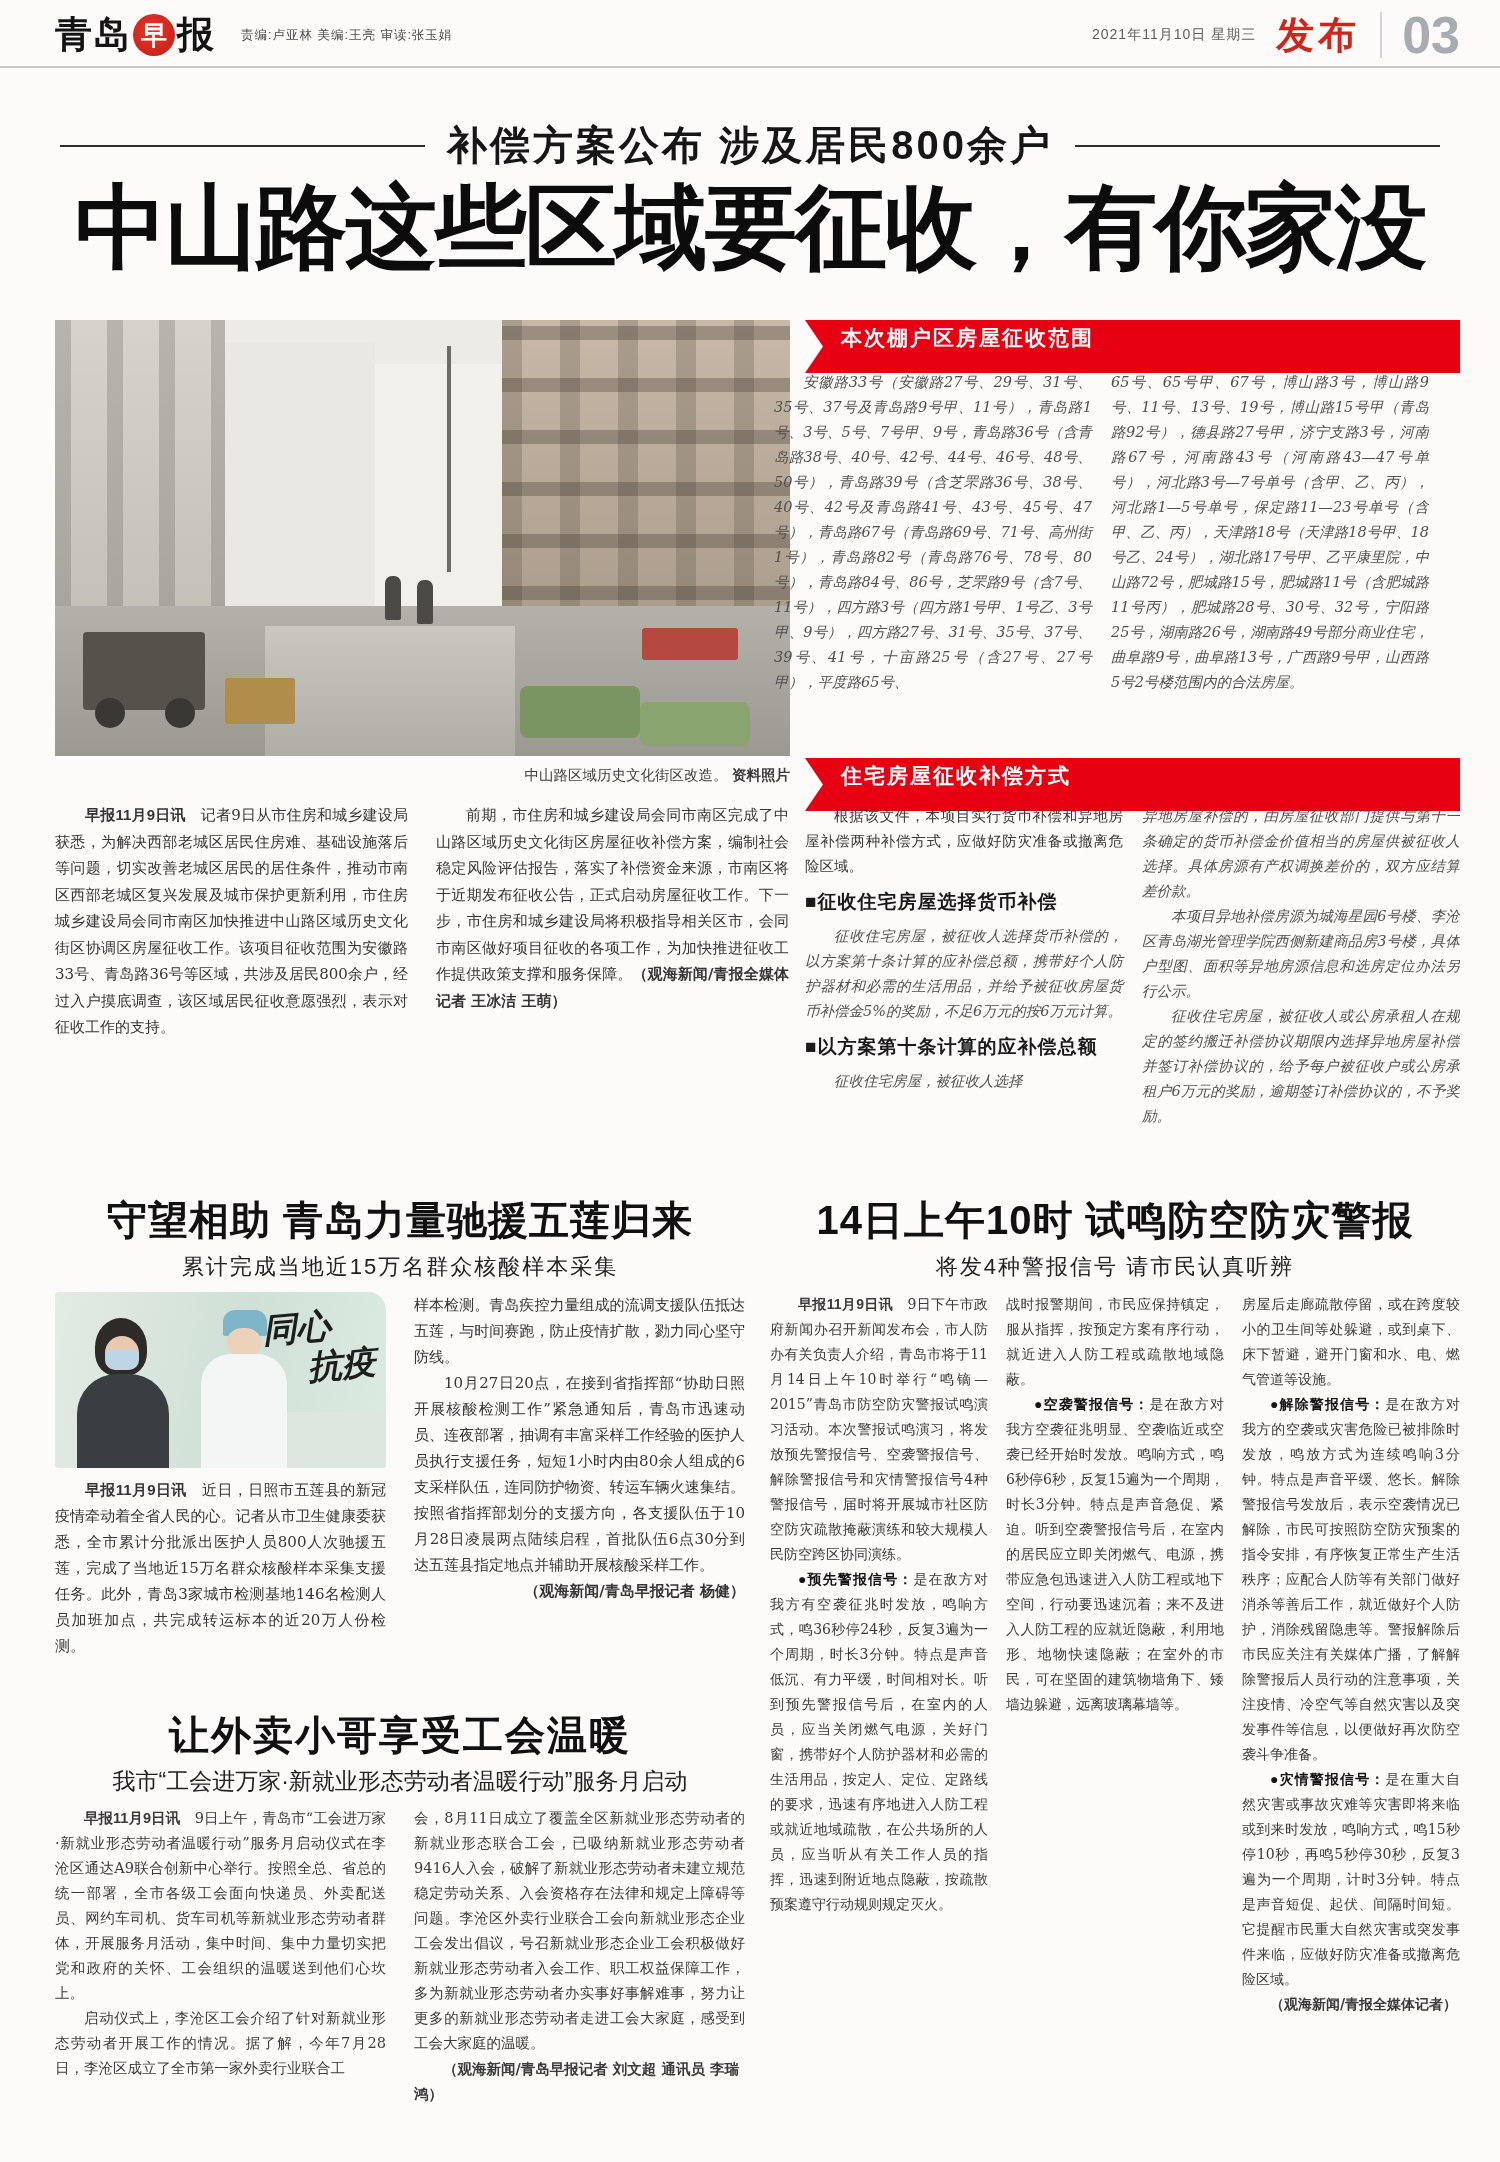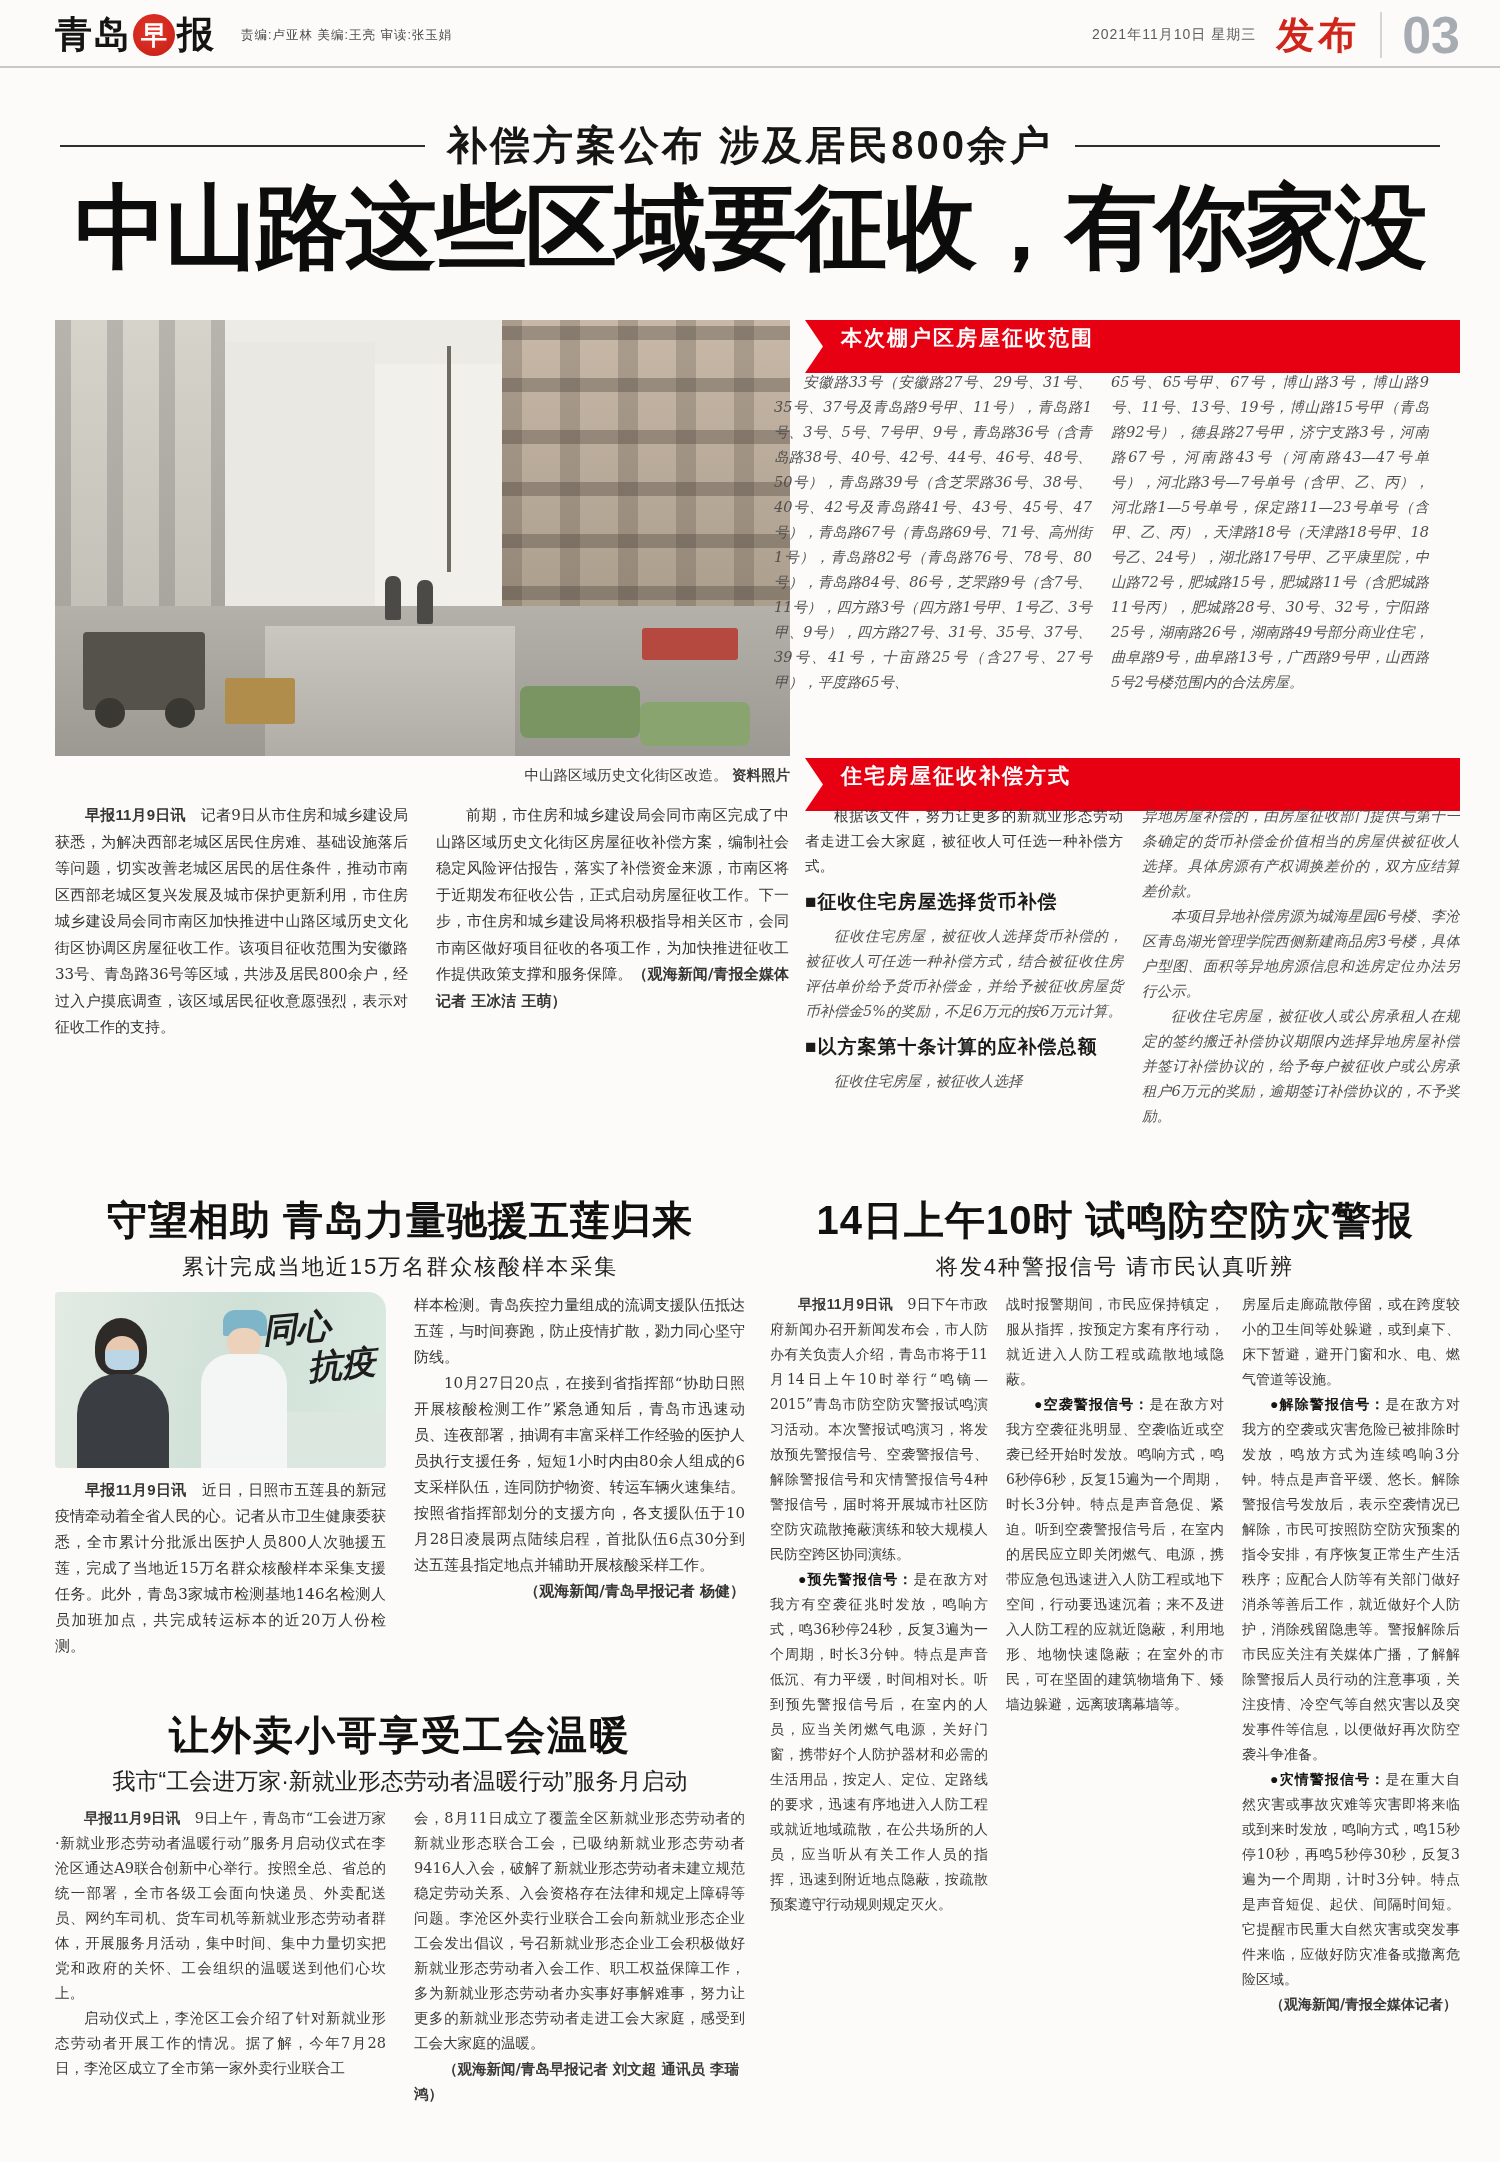--- a/index.html
+++ b/index.html
@@ -196,23 +196,23 @@
     <div class="acol">
       <p>65号、65号甲、67号，博山路3号，博山路9号、11号、13号、19号，博山路15号甲（青岛路92号），德县路27号甲，济宁支路3号，河南路67号，河南路43号（河南路43—47号单号），河北路3号—7号单号（含甲、乙、丙），河北路1—5号单号，保定路11—23号单号（含甲、乙、丙），天津路18号（天津路18号甲、18号乙、24号），湖北路17号甲、乙平康里院，中山路72号，肥城路15号，肥城路11号（含肥城路11号丙），肥城路28号、30号、32号，宁阳路25号，湖南路26号，湖南路49号部分商业住宅，曲阜路9号，曲阜路13号，广西路9号甲，山西路5号2号楼范围内的合法房屋。</p>
     </div>
   </div>
 
   <div class="banner banner2">
     <span>住宅房屋征收补偿方式</span>
   </div>
   <div class="comp-cols">
     <div class="ccol">
-      <p class="plain">根据该文件，努力让更多的新就业形态劳动者走进工会大家庭，被征收人可任选一种补偿方式。</p>
+      <p class="plain">根据该文件，本项目实行货币补偿和异地房屋补偿两种补偿方式，应做好防灾准备或撤离危险区域。</p>
       <h4>■征收住宅房屋选择货币补偿</h4>
-      <p>征收住宅房屋，被征收人选择货币补偿的，被征收人可任选一种补偿方式，结合被征收住房评估单价给予货币补偿金，并给予被征收房屋货币补偿金5%的奖励，不足6万元的按6万元计算。</p>
+      <p>征收住宅房屋，被征收人选择货币补偿的，以方案第十条计算的应补偿总额，携带好个人防护器材和必需的生活用品，并给予被征收房屋货币补偿金5%的奖励，不足6万元的按6万元计算。</p>
       <h4>■以方案第十条计算的应补偿总额</h4>
       <p>征收住宅房屋，被征收人选择</p>
     </div>
     <div class="ccol">
       <p class="noindent" style="text-indent:0;">异地房屋补偿的，由房屋征收部门提供与第十一条确定的货币补偿金价值相当的房屋供被征收人选择。具体房源有产权调换差价的，双方应结算差价款。</p>
       <p>本项目异地补偿房源为城海星园6号楼、李沧区青岛湖光管理学院西侧新建商品房3号楼，具体户型图、面积等异地房源信息和选房定位办法另行公示。</p>
       <p>征收住宅房屋，被征收人或公房承租人在规定的签约搬迁补偿协议期限内选择异地房屋补偿并签订补偿协议的，给予每户被征收户或公房承租户6万元的奖励，逾期签订补偿协议的，不予奖励。</p>
     </div>
   </div>
 

